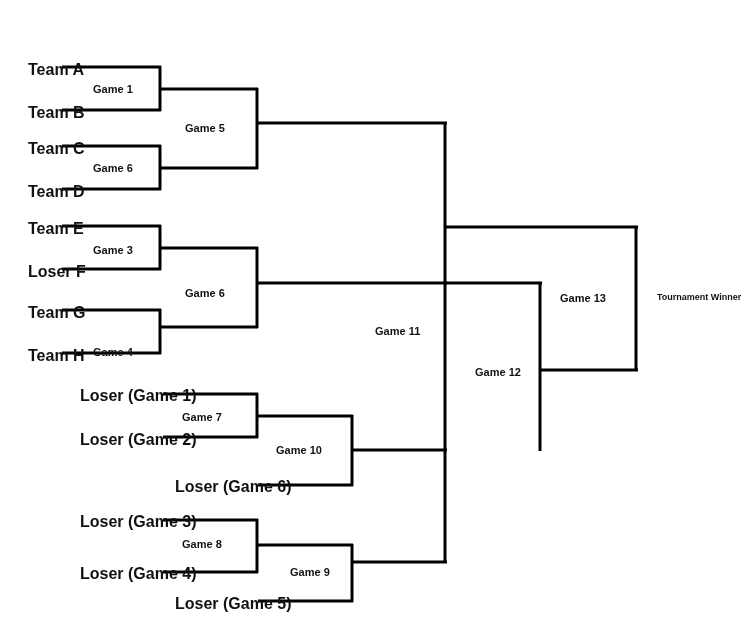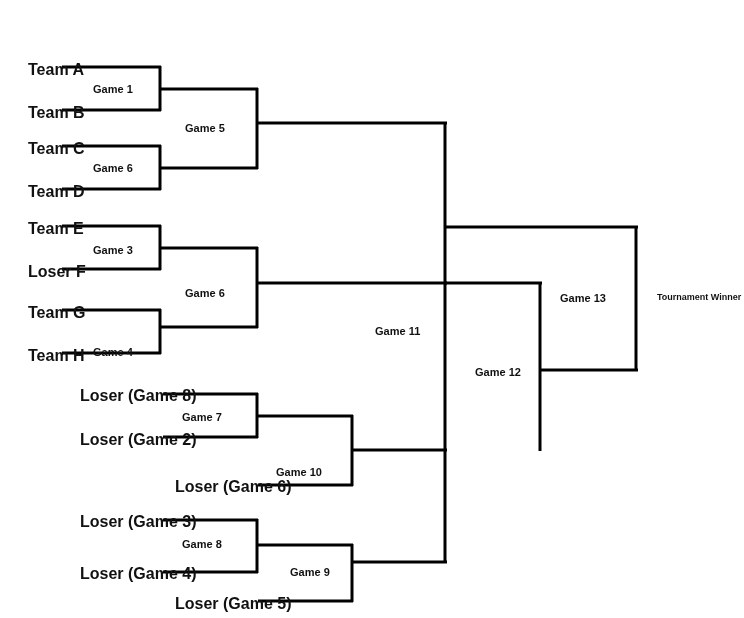--- a/index.html
+++ b/index.html
@@ -116,35 +116,35 @@
 
   <div id="labels-layer">
       <div class="lbl" style="left: 28px; top: 62px;">Team A</div>
       <div class="lbl" style="left: 28px; top: 105px;">Team B</div>
       <div class="lbl" style="left: 28px; top: 141px;">Team C</div>
       <div class="lbl" style="left: 28px; top: 184px;">Team D</div>
       <div class="lbl" style="left: 28px; top: 221px;">Team E</div>
       <div class="lbl" style="left: 28px; top: 264px;">Loser F</div>
       <div class="lbl" style="left: 28px; top: 305px;">Team G</div>
       <div class="lbl" style="left: 28px; top: 348px; text-align: right;">Team H</div>
-      <div class="lbl" style="left: 80px; top: 388px;">Loser (Game 8)</div>
+      <div class="lbl" style="left: 80px; top: 388px;">Loser (Game 1)</div>
       <div class="lbl" style="left: 80px; top: 432px;">Loser (Game 2)</div>
       <div class="lbl" style="left: 175px; top: 479px;">Loser (Game 6)</div>
       <div class="lbl" style="left: 80px; top: 514px;">Loser (Game 3)</div>
       <div class="lbl" style="left: 80px; top: 566px;">Loser (Game 4)</div>
       <div class="lbl" style="left: 175px; top: 596px;">Loser (Game 5)</div>
       <div class="game-lbl" style="left: 93px; top: 84px;">Game 1</div>
       <div class="game-lbl" style="left: 93px; top: 163px;">Game 6</div>
       <div class="game-lbl" style="left: 93px; top: 245px;">Game 3</div>
       <div class="game-lbl" style="left: 93px; top: 331px; margin-top: 16px;">Game 4</div>
       <div class="game-lbl" style="left: 185px; top: 123px;">Game 5</div>
       <div class="game-lbl" style="left: 185px; top: 288px;">Game 6</div>
       <div class="game-lbl" style="left: 182px; top: 412px;">Game 7</div>
       <div class="game-lbl" style="left: 182px; top: 539px; text-align: center;">Game 8</div>
       <div class="game-lbl" style="left: 279px; top: 567px; margin-left: 11px;">Game 9</div>
-      <div class="game-lbl" style="left: 276px; top: 445px; margin-top: 22px;">Game 10</div>
+      <div class="game-lbl" style="left: 276px; top: 445px;">Game 10</div>
       <div class="game-lbl" style="left: 375px; top: 326px;">Game 11</div>
       <div class="game-lbl" style="left: 475px; top: 367px;">Game 12</div>
       <div class="game-lbl" style="left: 560px; top: 293px;">Game 13</div>
       <div class="winner-lbl" style="left: 639px; top: 293px;">Tournament Winner</div>
     </div>
 
 </div>
 
 </body></html>

